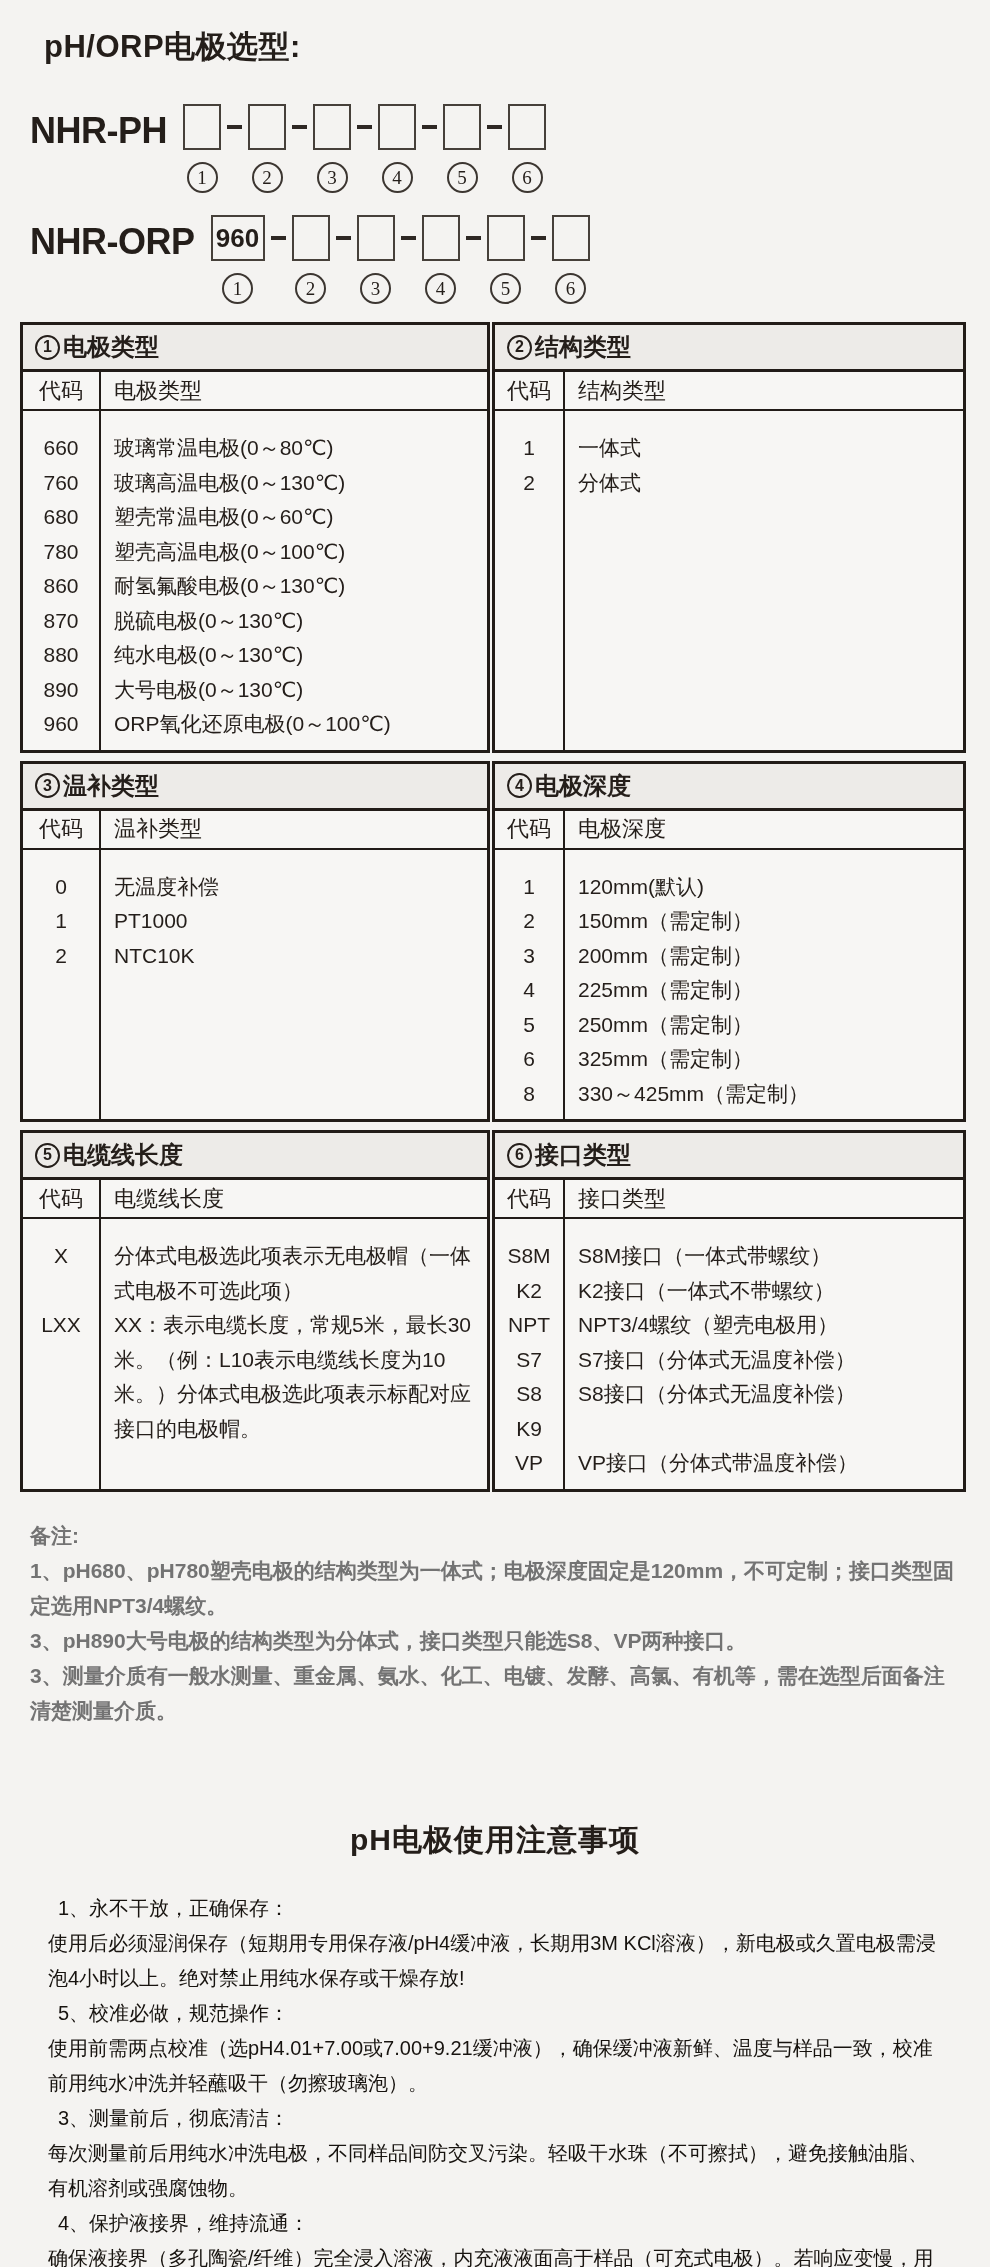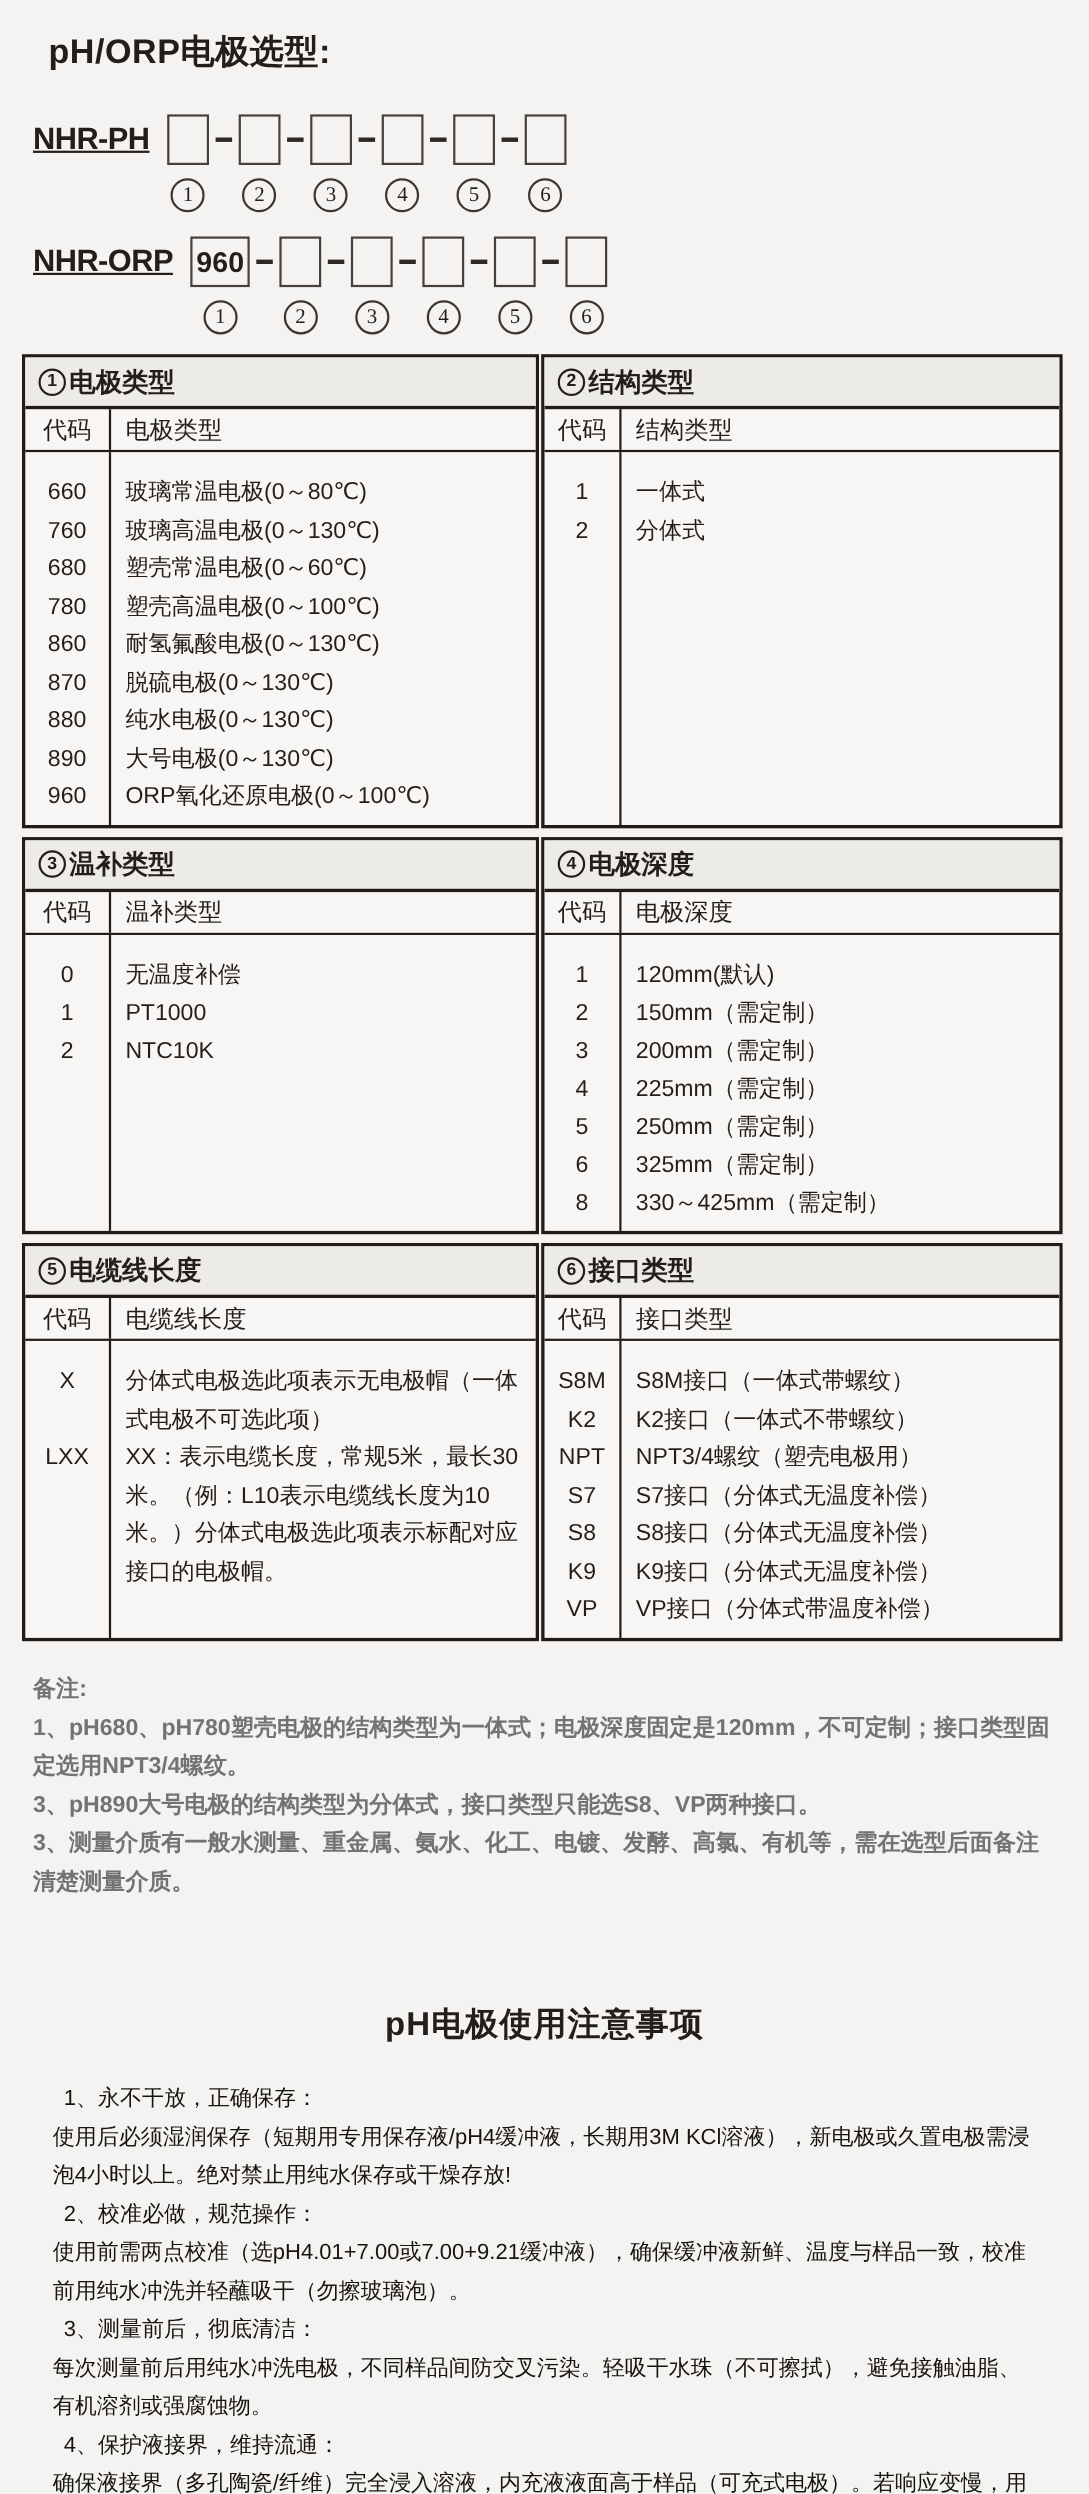--- a/index.html
+++ b/index.html
@@ -8,21 +8,21 @@
     background:#f4f3f1; color:#241e1a;
     font-family:"Liberation Sans","DejaVu Sans",sans-serif;
     box-sizing:border-box; overflow:hidden;
   }
   .title { padding-top:26px; margin-left:44px; font-size:31px; font-weight:bold; letter-spacing:.5px; }
 
   
   .model-block { margin-left:30px; display:flex; align-items:flex-start; }
   .model-block.first { margin-top:36px; }
   .model-block.second { margin-top:22px; }
-  .model-prefix { font-size:28px; font-weight:bold; margin-top:6px; margin-right:16px; letter-spacing:-.5px; white-space:nowrap;text-decoration:underline; }
+  .model-prefix { font-size:36px; font-weight:bold; margin-top:6px; margin-right:16px; letter-spacing:-.5px; white-space:nowrap; }
   .segs { display:flex; align-items:flex-start; }
   .seg { display:flex; flex-direction:column; align-items:center; }
   .sbox { width:38px; height:46px; border:2px solid #46403a; box-sizing:border-box;
           display:flex; align-items:center; justify-content:center;
           font-size:26px; font-weight:bold; background:transparent; }
   .sbox.filled { width:54px; }
   .marker { margin-top:12px; width:31px; height:31px; border:2px solid #3c3631; border-radius:50%;
             box-sizing:border-box; display:flex; align-items:center; justify-content:center;
             font-size:19px; font-family:"Liberation Serif","DejaVu Serif",serif; }
   .dashcol { width:27px; height:46px; display:flex; align-items:center; justify-content:center; }
@@ -346,21 +346,20 @@
             <div class="trow">
               <div class="code-cell">S7</div>
               <div class="desc-cell">S7接口（分体式无温度补偿）</div>
             </div>
             <div class="trow">
               <div class="code-cell">S8</div>
               <div class="desc-cell">S8接口（分体式无温度补偿）</div>
             </div>
             <div class="trow">
               <div class="code-cell">K9</div>
-              <div class="desc-cell">K9接口（分体式无温度补偿）</div>
             </div>
             <div class="trow">
               <div class="code-cell">VP</div>
               <div class="desc-cell">VP接口（分体式带温度补偿）</div>
             </div>
           </div>
       </div>
     </div>
 
   </div>
@@ -374,21 +373,21 @@
       </div>
   </div>
 
   <div class="pre-title">pH电极使用注意事项</div>
   <div class="pre-items">
       <div class="pre-item">
         <div class="pre-heading">1、永不干放，正确保存：</div>
         <div class="pre-body">使用后必须湿润保存（短期用专用保存液/pH4缓冲液，长期用3M KCl溶液），新电极或久置电极需浸泡4小时以上。绝对禁止用纯水保存或干燥存放!</div>
       </div>
       <div class="pre-item">
-        <div class="pre-heading">2、校准必做，规范操作：</div>
+        <div class="pre-heading">5、校准必做，规范操作：</div>
         <div class="pre-body">使用前需两点校准（选pH4.01+7.00或7.00+9.21缓冲液），确保缓冲液新鲜、温度与样品一致，校准前用纯水冲洗并轻蘸吸干（勿擦玻璃泡）。</div>
       </div>
       <div class="pre-item">
         <div class="pre-heading">3、测量前后，彻底清洁：</div>
         <div class="pre-body">每次测量前后用纯水冲洗电极，不同样品间防交叉污染。轻吸干水珠（不可擦拭），避免接触油脂、有机溶剂或强腐蚀物。</div>
       </div>
       <div class="pre-item">
         <div class="pre-heading">4、保护液接界，维持流通：</div>
         <div class="pre-body">确保液接界（多孔陶瓷/纤维）完全浸入溶液，内充液液面高于样品（可充式电极）。若响应变慢，用温热3M KCl浸泡疏通，避免堵塞。</div>
       </div>

